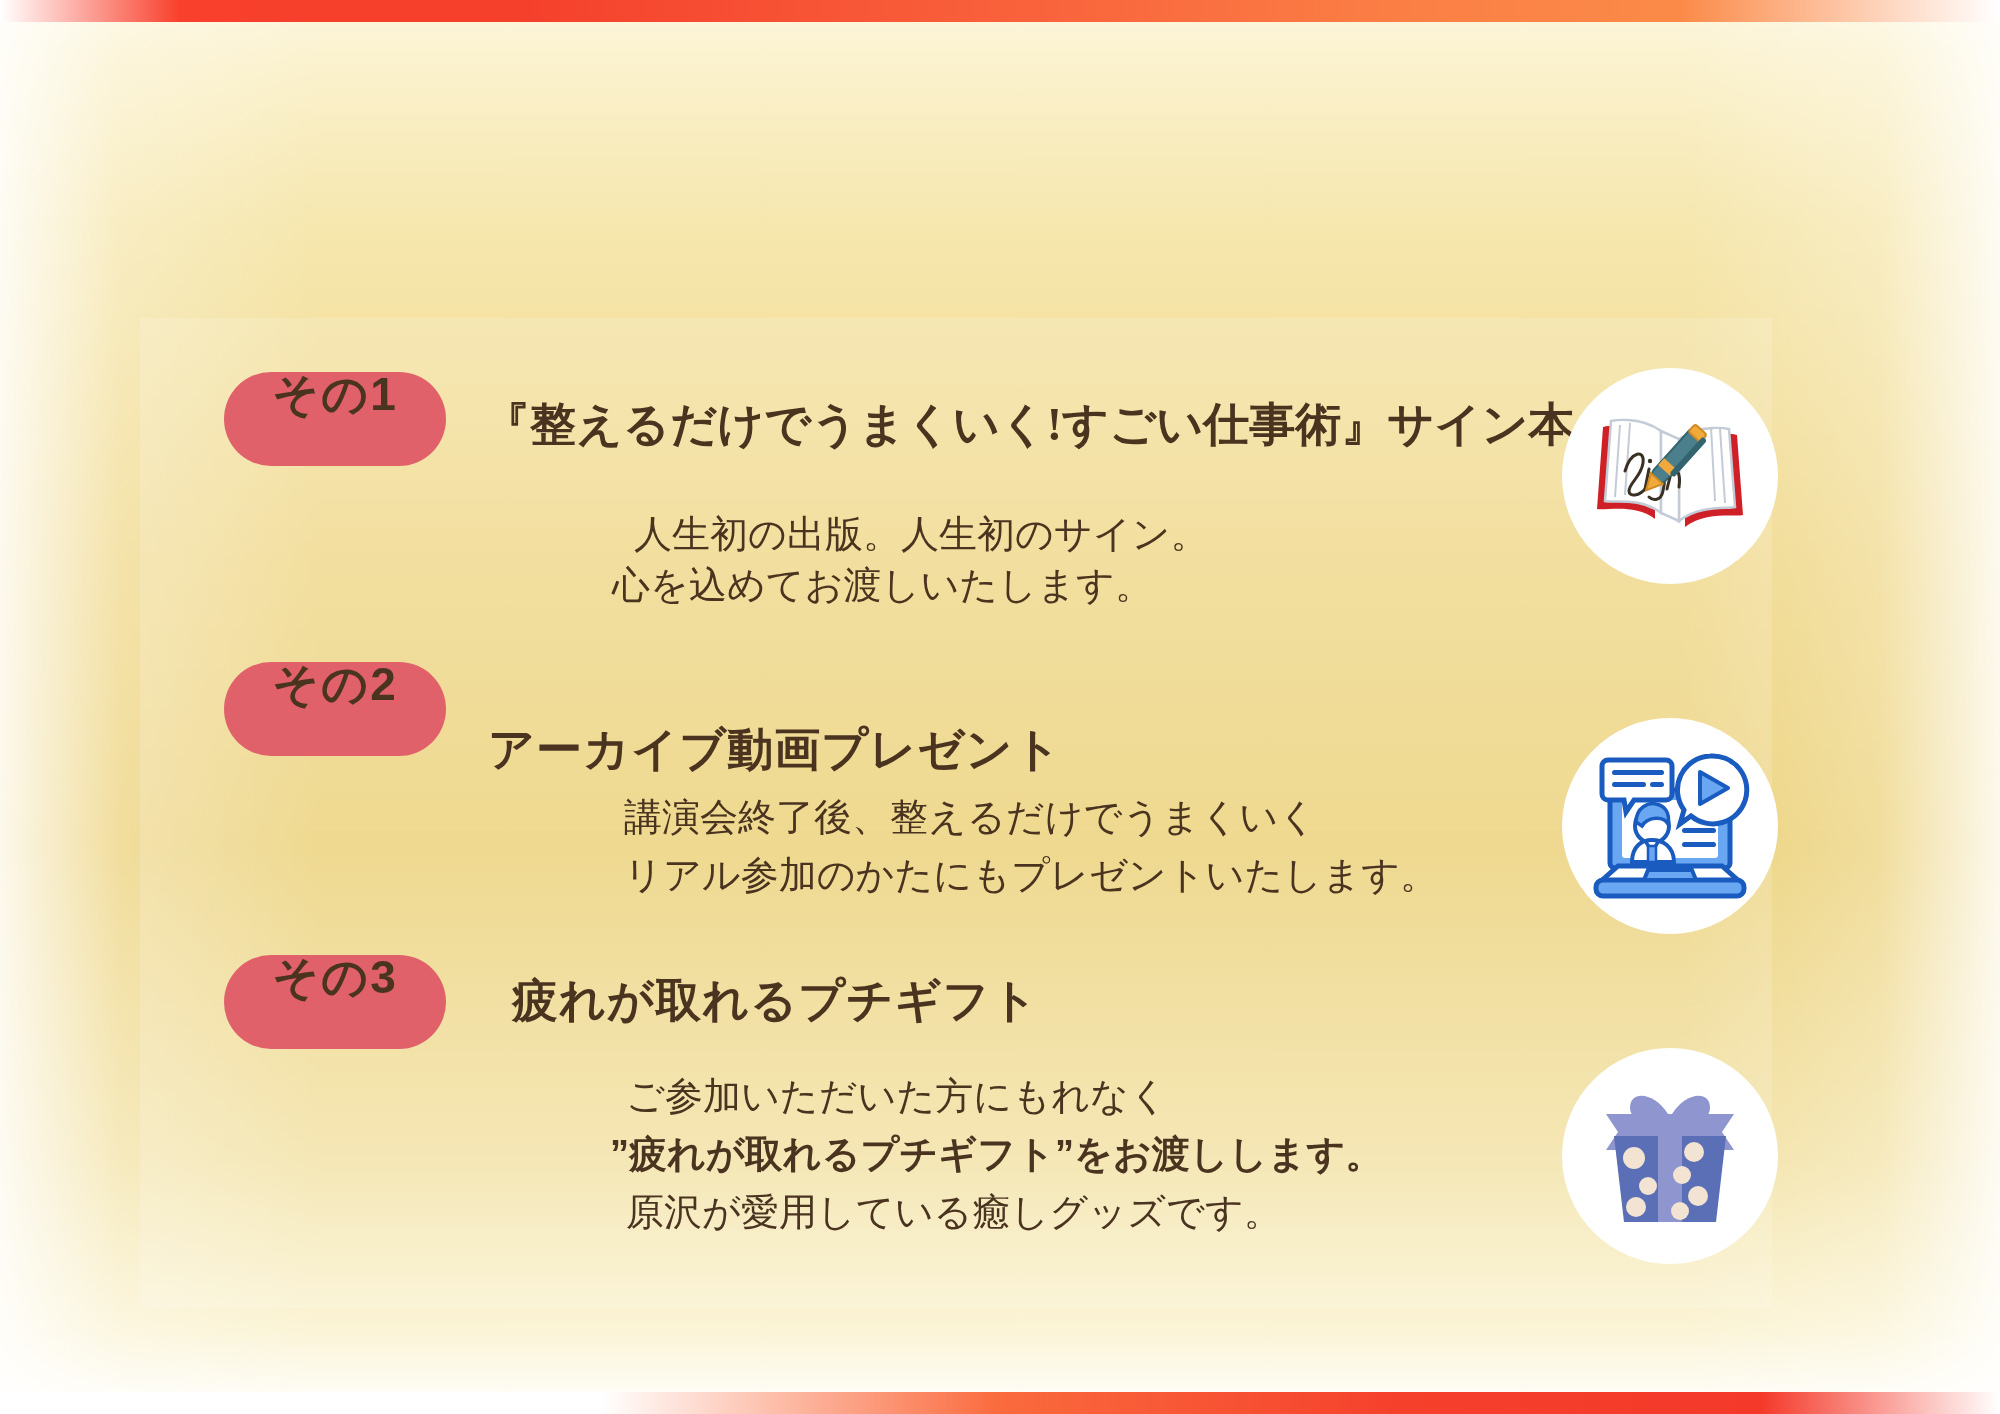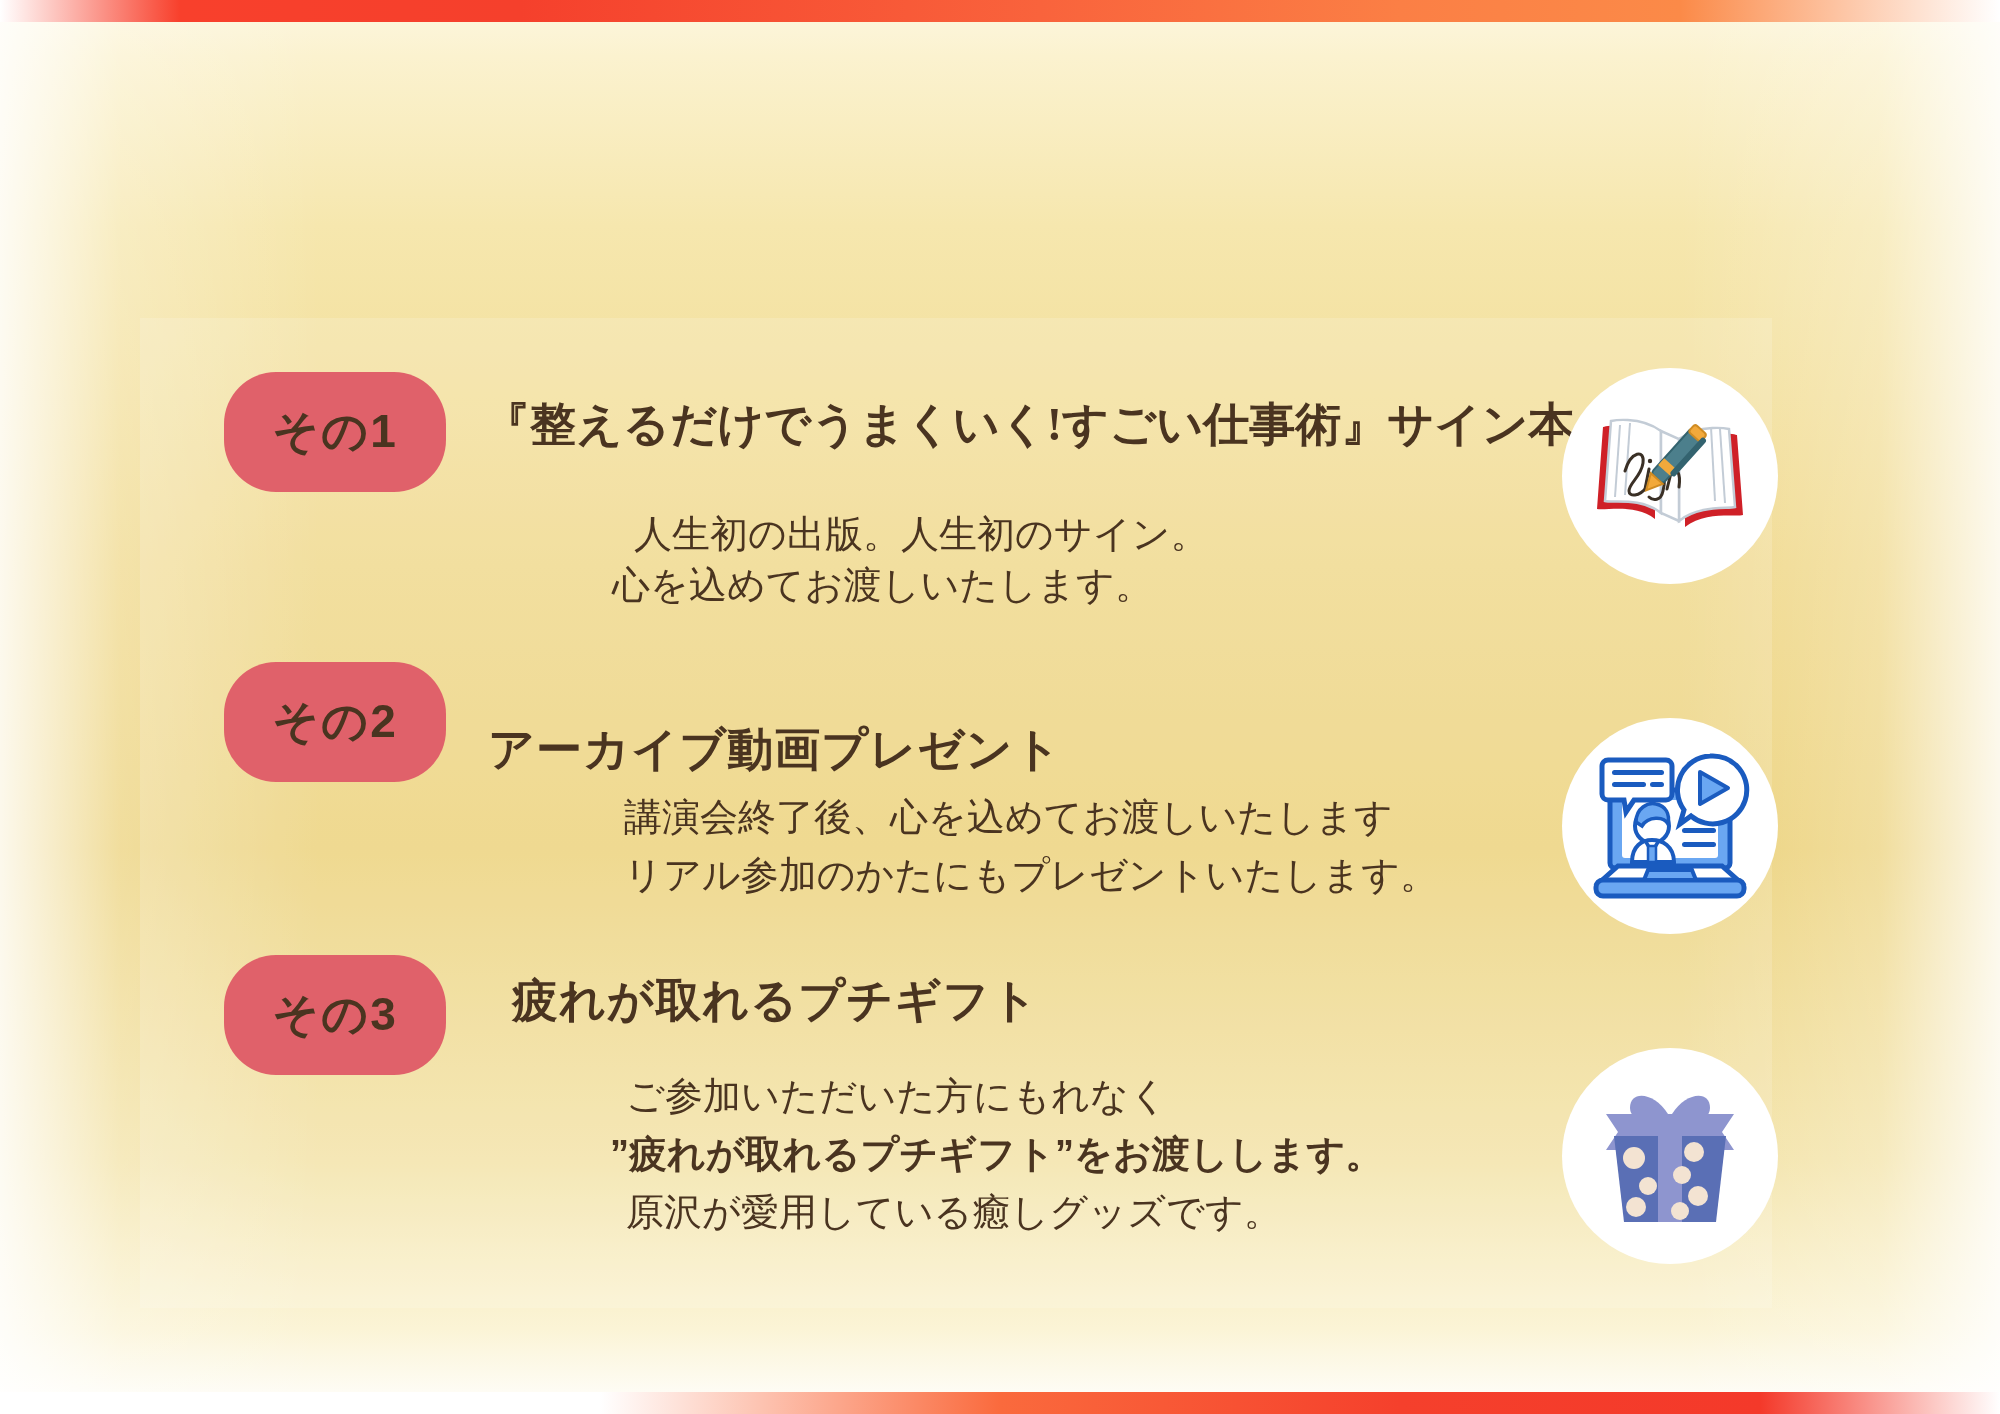--- a/index.html
+++ b/index.html
@@ -93,24 +93,24 @@
     z-index:2;
   }
 
   
   .items{position:absolute;inset:0;z-index:5;}
 
   .item{position:absolute;}
 
   .badge{
     position:absolute;
-    width:222px;height:120px;
+    width:222px;height:94px;
     border-radius:52px;
     background:#e0616a;
-    display:flex;align-items:center;justify-content:center;
+    display:flex;justify-content:center;
   }
   .badge span{
     color:#4a3420;
     font-size:46px;
     font-weight:700;
     letter-spacing:2px;
     line-height:1;
     transform:translateY(-1px);
   }
 
@@ -165,21 +165,21 @@
       <div class="heading" style="left:484px;top:400px;font-family:Liberation Serif, serif;">『整えるだけでうまくいく!すごい仕事術』サイン本</div>
       <div class="desc" style="left:634px;top:506px;">人生初の出版。人生初のサイン。</div>
       <div class="desc" style="left:612px;top:536px;margin-top:21px;">心を込めてお渡しいたします。</div>
     </div>
 
     <div class="item">
       <div class="badge" style="left:224px;top:662px;">
         <span>その2</span>
       </div>
       <div class="heading wide" style="left:488px;top:724px;">アーカイブ動画プレゼント</div>
-      <div class="desc" style="left:624px;top:789px;">講演会終了後、心を込めてお渡しいたします</div>
+      <div class="desc" style="left:624px;top:789px;">講演会終了後、整えるだけでうまくいく</div>
       <div class="desc" style="left:624px;top:847px;">リアル参加のかたにもプレゼントいたします。</div>
     </div>
 
     <div class="item">
       <div class="badge" style="left:224px;top:955px;">
         <span>その3</span>
       </div>
       <div class="heading wide" style="left:512px;top:927px;margin-top:48px;">疲れが取れるプチギフト</div>
       <div class="desc" style="left:626px;top:1068px;">ご参加いただいた方にもれなく</div>
       <div class="desc" style="left:610px;top:1126px;font-weight:700;">”疲れが取れるプチギフト”をお渡しします。</div>

